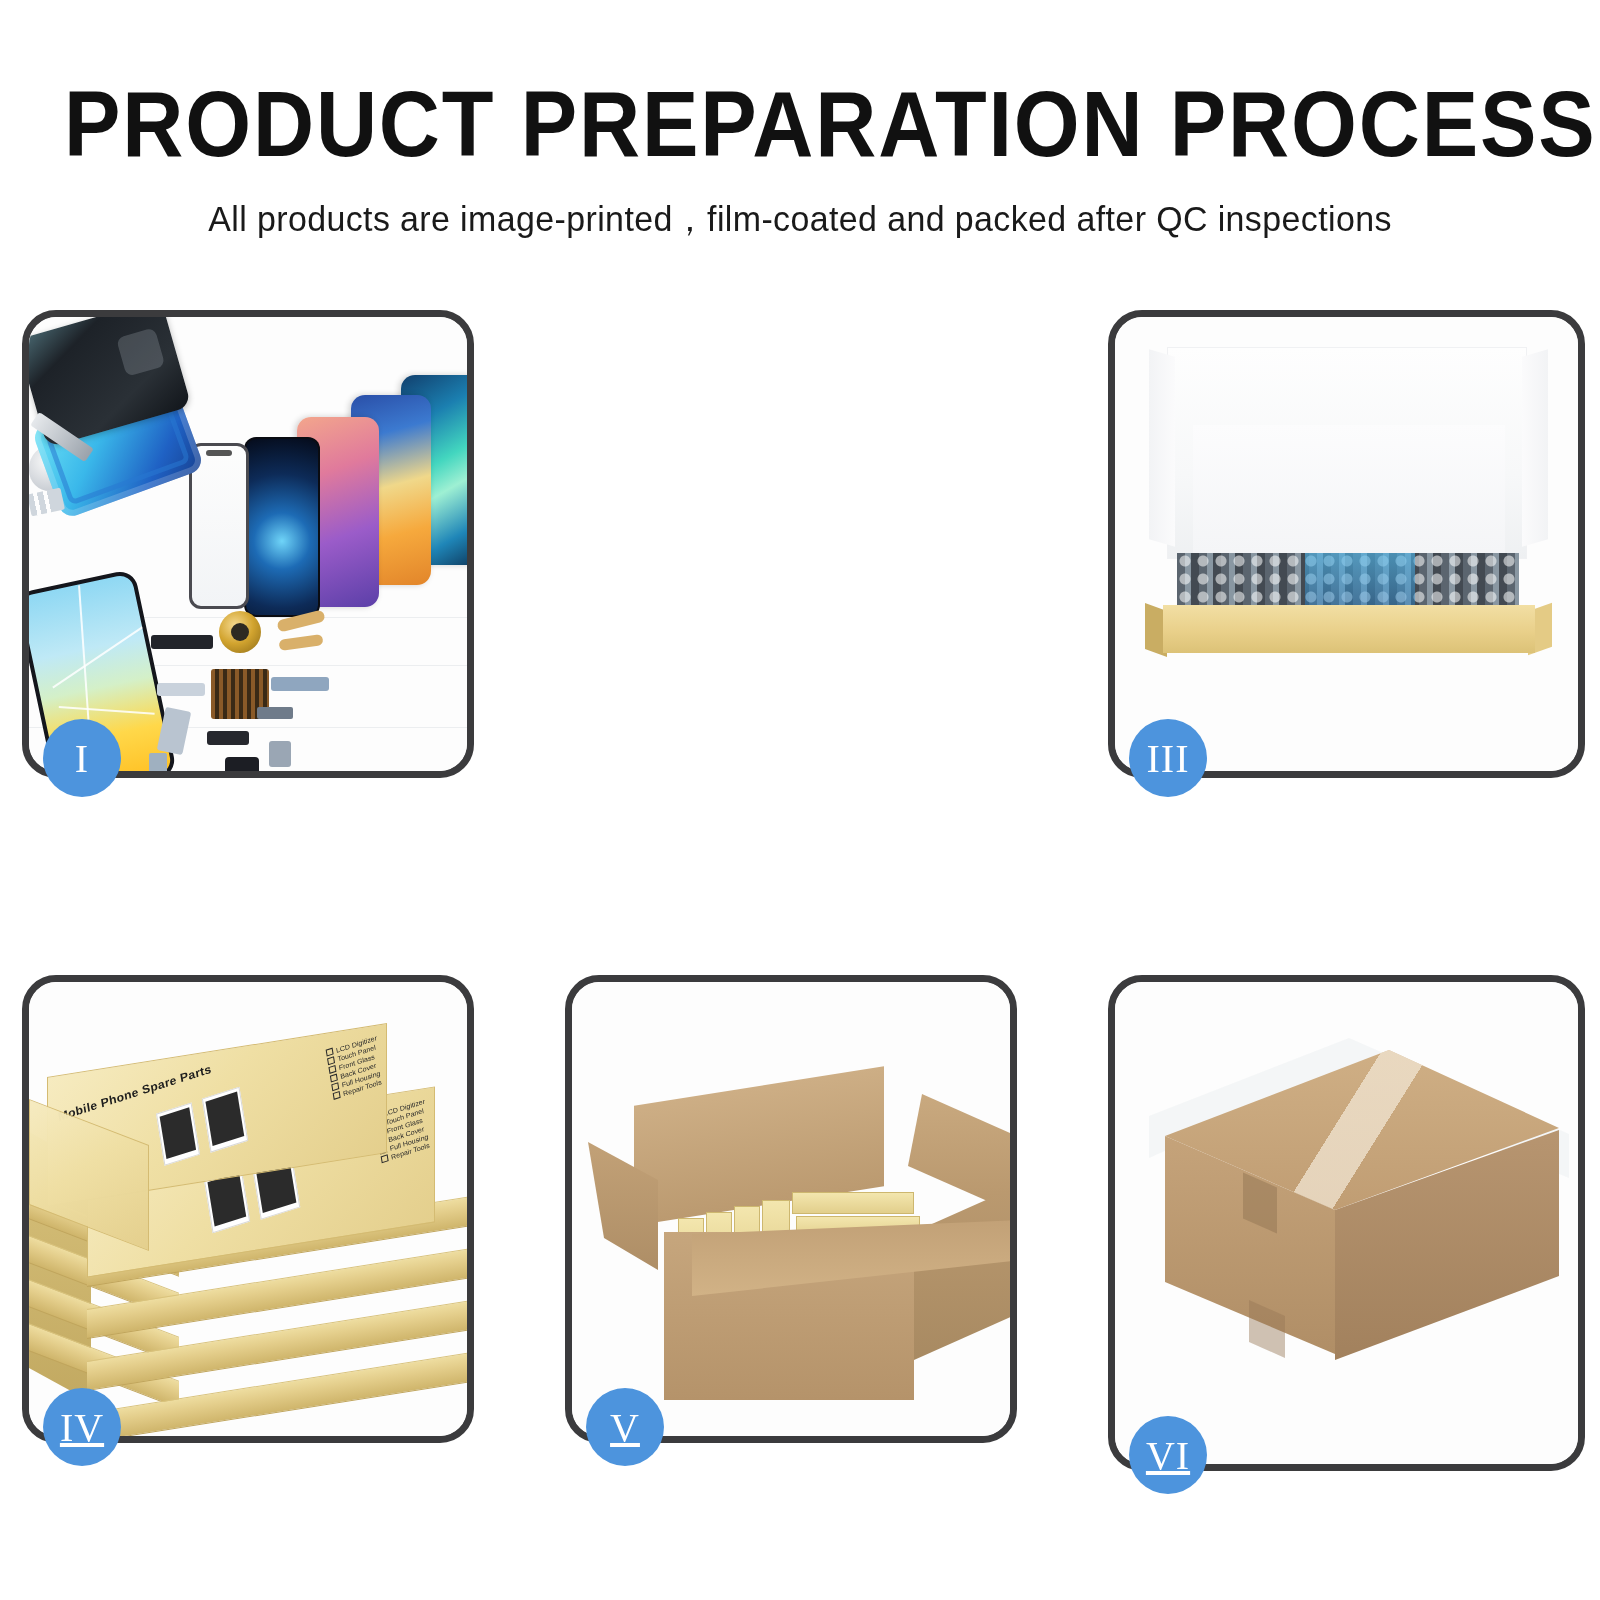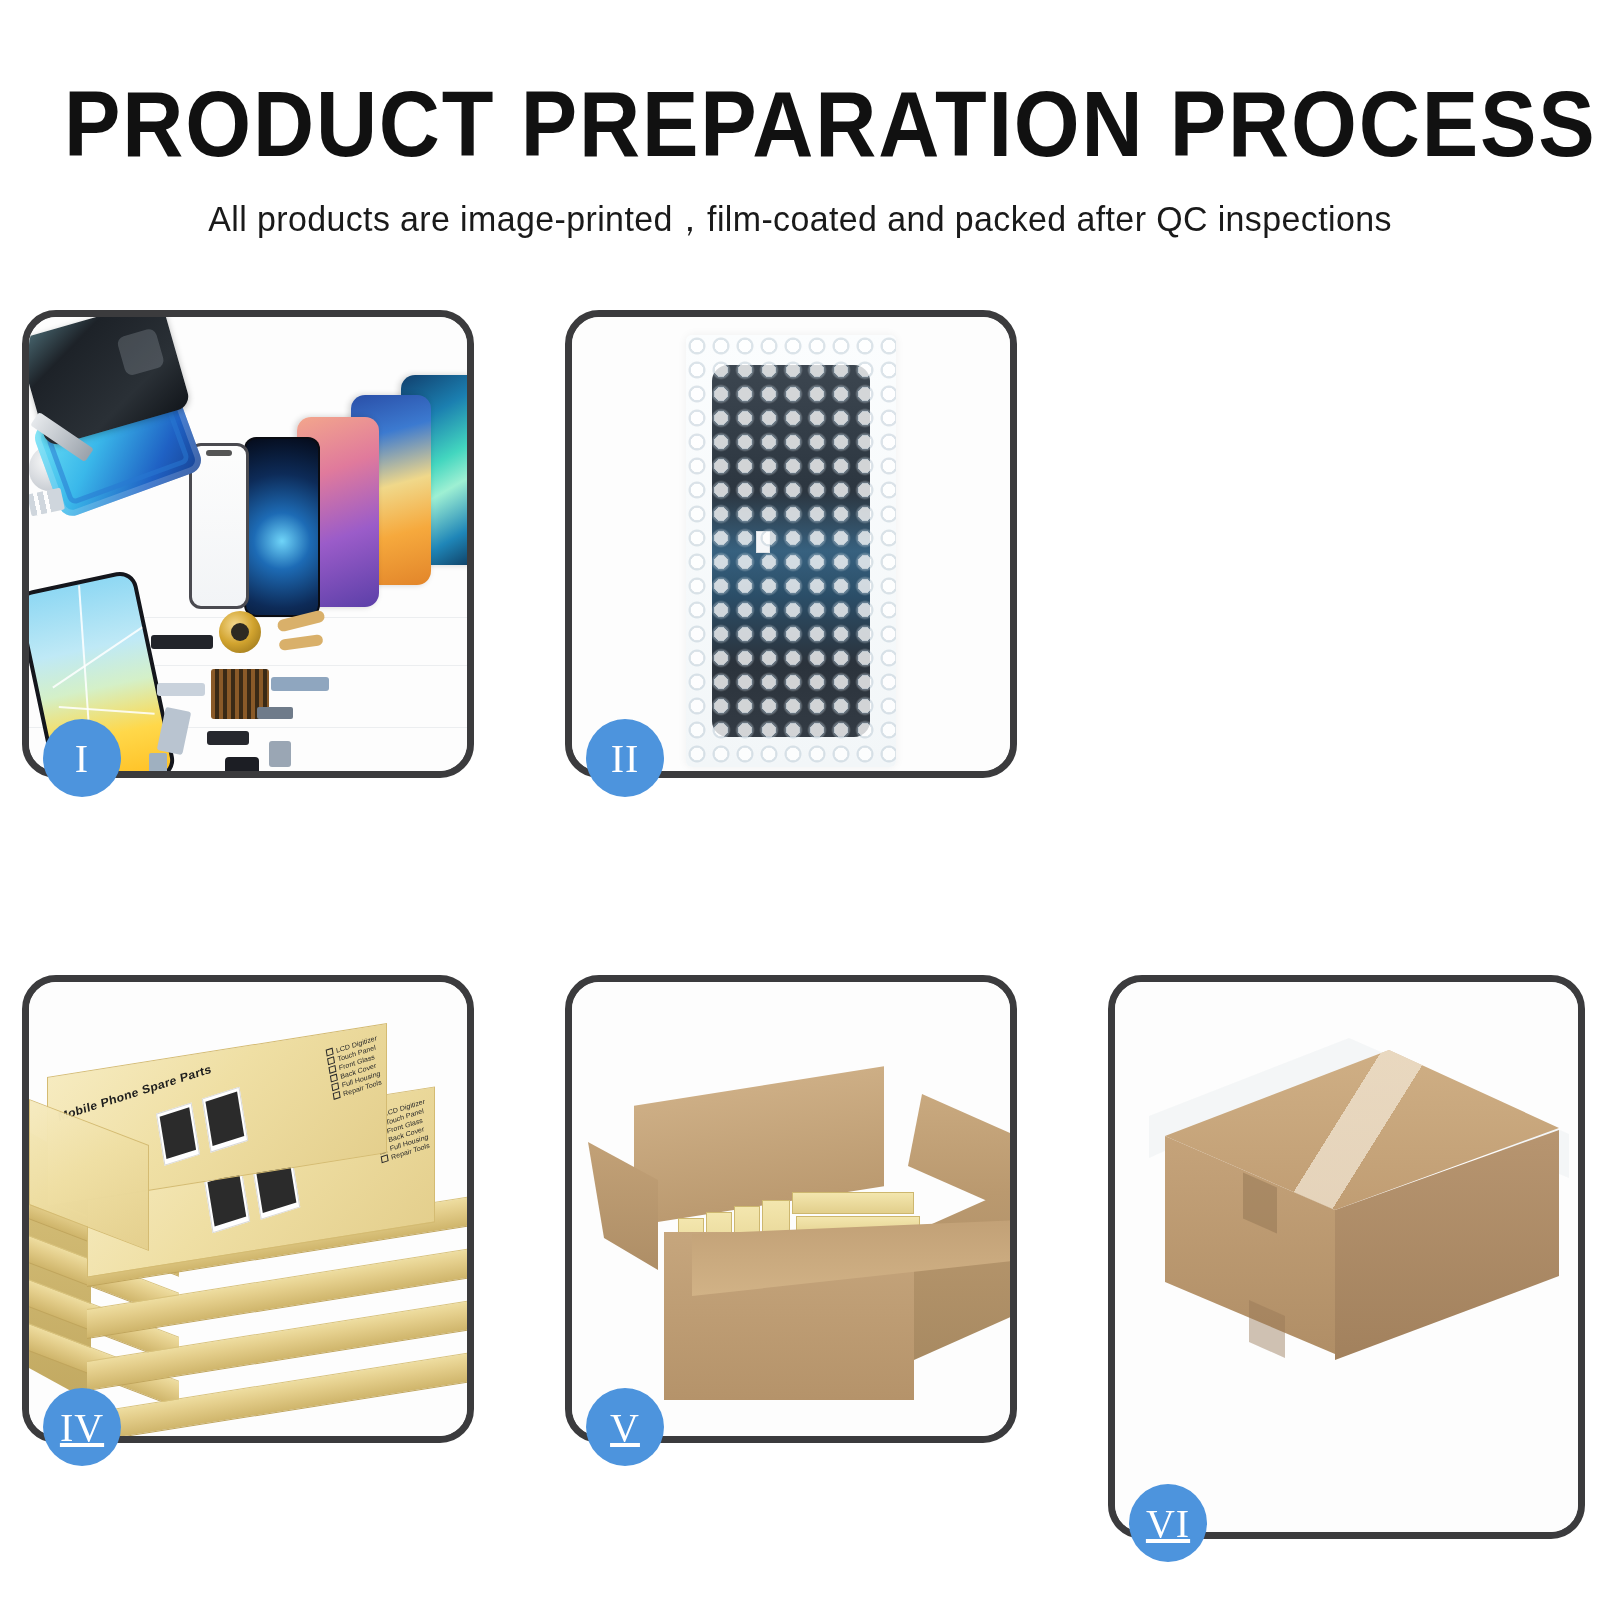--- a/index.html
+++ b/index.html
@@ -42,21 +42,21 @@
     position: absolute; inset: 0;
     border-radius: 28px;
     overflow: hidden;
     background: #fdfdfd;
   }
   .p1 { left: 22px;   top: 310px;  width: 452px; height: 468px; }
   .p2 { left: 565px;  top: 310px;  width: 452px; height: 468px; }
   .p3 { left: 1108px; top: 310px;  width: 477px; height: 468px; }
   .p4 { left: 22px;   top: 975px;  width: 452px; height: 468px; }
   .p5 { left: 565px;  top: 975px;  width: 452px; height: 468px; }
-  .p6 { left: 1108px; top: 975px;  width: 477px; height: 564px; }
+  .p6 { left: 1108px; top: 975px;  width: 477px; height: 496px; }
 
   
   .badge {
     position: absolute; left: 14px; bottom: -26px;
     width: 78px; height: 78px; border-radius: 50%;
     background: #4d94dd;
     display: flex; align-items: center; justify-content: center;
     color: #ffffff;
     font-family: "Liberation Serif", serif;
     font-size: 40px; font-weight: 400; letter-spacing: 1px;
@@ -434,32 +434,38 @@
         <div class="part btnset"></div>
 
         <div class="housing"></div>
         <div class="tool"></div>
         <div class="brush"></div>
         <div class="screws"></div>
       </div>
       <div class="badge">I</div>
     </div>
 
-    <div class="panel p2">
+
+    <div class="panel p3">
       <div class="stage">
-        <div class="bubblebag">
-          <div class="bubbleitem"></div>
-          <div class="tinylabel"></div>
-          <div class="bubbles"></div>
-          <div class="bubbles2"></div>
+        <div class="boxscene">
+          <div class="lidtab"></div>
+          <div class="lidback"></div>
+          <div class="lidleft"></div>
+          <div class="lidright"></div>
+          <div class="foam"></div>
+          <div class="traytop"></div>
+          <div class="trayblue"></div>
+          <div class="boxbaseL"></div>
+          <div class="boxbaseR"></div>
+          <div class="boxbase"></div>
         </div>
       </div>
-      <div class="badge">II</div>
+      <div class="badge">III</div>
     </div>
-
 
     <div class="panel p4">
       <div class="stage">
         <div class="stackwrap">
 
           <div class="slabside" style="left:0px;  top:150px; width:62px;  height:270px; clip-path:polygon(0 0,62px 34px,62px 270px,0 236px);"></div>
           <div class="slab" style="left:0px;  top:238px; width:150px; height:28px; transform:skewY(21deg);"></div>
           <div class="slab" style="left:0px;  top:282px; width:150px; height:28px; transform:skewY(21deg);"></div>
           <div class="slab" style="left:0px;  top:326px; width:150px; height:28px; transform:skewY(21deg);"></div>
           <div class="slab" style="left:0px;  top:370px; width:150px; height:28px; transform:skewY(21deg);"></div>

